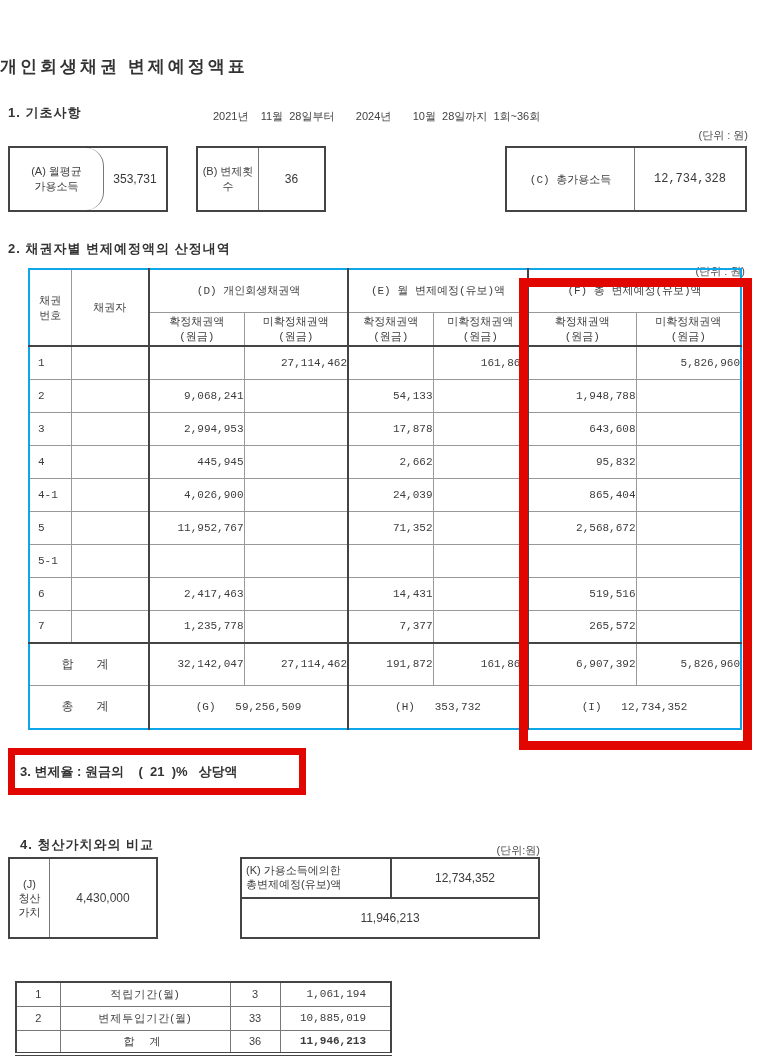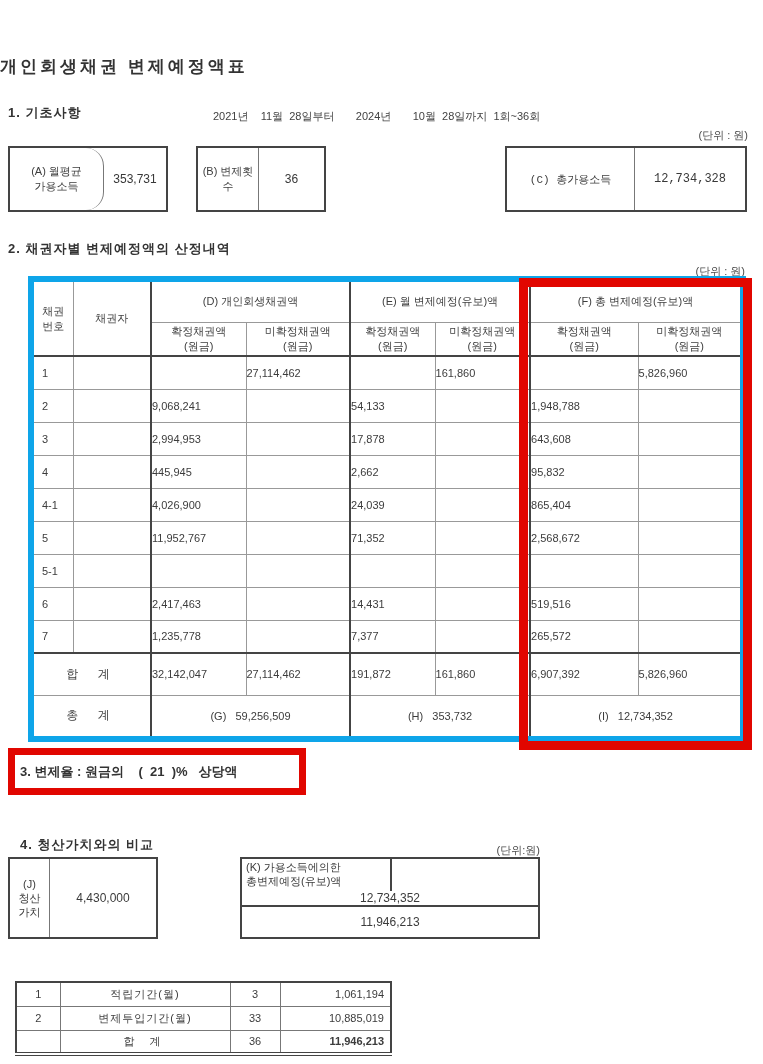--- a/index.html
+++ b/index.html
@@ -29,31 +29,31 @@
     justify-content:center; text-align:center; font-size:11px; color:#3d3d3d; }
   .info-box .box-value { flex:1; display:flex; align-items:center; justify-content:center;
     font-size:12px; color:#383838; }
   .box-a { left:8px; width:160px; } .box-a .box-label { width:94px;border-radius:18px; }
   .box-b { left:196px; width:130px; } .box-b .box-label { width:61px; }
   .box-c { left:505px; width:242px;font-family:Liberation Mono, monospace; } .box-c .box-label { width:128px; }
 
   .s2-head { top:240px; left:8px; }
   .s2-unit { top:264px; left:600px; width:145px; }
 
-  table.main { position:absolute; top:276px; left:28px; width:712px;
+  table.main { position:absolute; top:268px; left:28px; width:712px;
     border-collapse:collapse; table-layout:fixed; font-size:11px; color:#3c3c3c;
-    border:6px solid #0ea5e9; }
+    border:2px solid #0ea5e9;font-family:Liberation Mono, monospace; }
   table.main td, table.main th { border:1px solid #999; font-weight:normal;
     overflow:hidden; }
   table.main th { color:#3d3d3d; }
   .bl2 { border-left:2px solid #444 !important; }
   .bb2 { border-bottom:2px solid #444 !important; }
   .bt2 { border-top:2px solid #444 !important; }
   .ctr { text-align:center; vertical-align:middle; }
-  .num { padding-right:6px; vertical-align:middle; }
+  .num { text-align:right; vertical-align:middle; }
   .rno { text-align:left; padding-left:8px; vertical-align:middle; }
   .sum-label { text-align:center; letter-spacing:8px; font-size:12px; }
 
   .redbox-f { left:519px; top:278px; width:233px; height:472px;
     border:9px solid #e10600; pointer-events:none; }
   .s3-redbox { left:8px; top:748px; width:298px; height:47px;
     border:7px solid #e10600; display:flex; align-items:center; padding-left:5px;
     background:transparent; }
   .s3-text { font-weight:bold; font-size:13px; color:#333; white-space:pre; }
 
@@ -61,34 +61,34 @@
   .s4-unit { top:843px; left:380px; width:160px; }
 
   .j-box { left:8px; top:857px; width:150px; height:82px; border:2px solid #444; display:flex; }
   .j-label { width:40px; border-right:1px solid #777; display:flex; align-items:center;
     justify-content:center; text-align:center; font-size:11px; line-height:1.3; }
   .j-value { flex:1; display:flex; align-items:center; justify-content:center; font-size:12px; }
 
   .kl-box { left:240px; top:857px; width:300px; height:82px; border:2px solid #444;
     display:flex; flex-direction:column; }
   .kl-row { flex:1; display:flex; }
-  .kl-row.first { border-bottom:2px solid #444;flex-direction:column; }
+  .kl-row.first { border-bottom:2px solid #444; }
   .kl-label { width:150px; border-right:2px solid #444; font-size:11px; line-height:1.25;
     display:flex; align-items:center; padding:2px 4px; }
   .kl-value { flex:1; display:flex; align-items:center; justify-content:center; font-size:12px; }
 
   .s5-head { top:962px; left:10px; font-size:12.5px; }
   table.s5 { position:absolute; top:981px; left:15px; width:375px;
     border-collapse:collapse; table-layout:fixed; font-size:11px; color:#3c3c3c;
     border:2px solid #444; border-bottom:4px double #444; }
   table.s5 td { border:1px solid #777; height:24px; vertical-align:middle; }
   .s5-no { text-align:center; }
   .s5-lab { text-align:center; letter-spacing:1px; }
   .s5-mon { text-align:center; }
-  .s5-amt { text-align:right; padding-right:6px; }
+  .s5-amt { text-align:right; padding-right:24px;font-family:Liberation Mono, monospace; }
   .bold { font-weight:bold; }
 </style>
 </head>
 <body>
 
 <div class="page">
 
   <div class="abs doc-title">개인회생채권 변제예정액표</div>
 
   <div class="abs sec-head s1-head">1. 기초사항</div>

